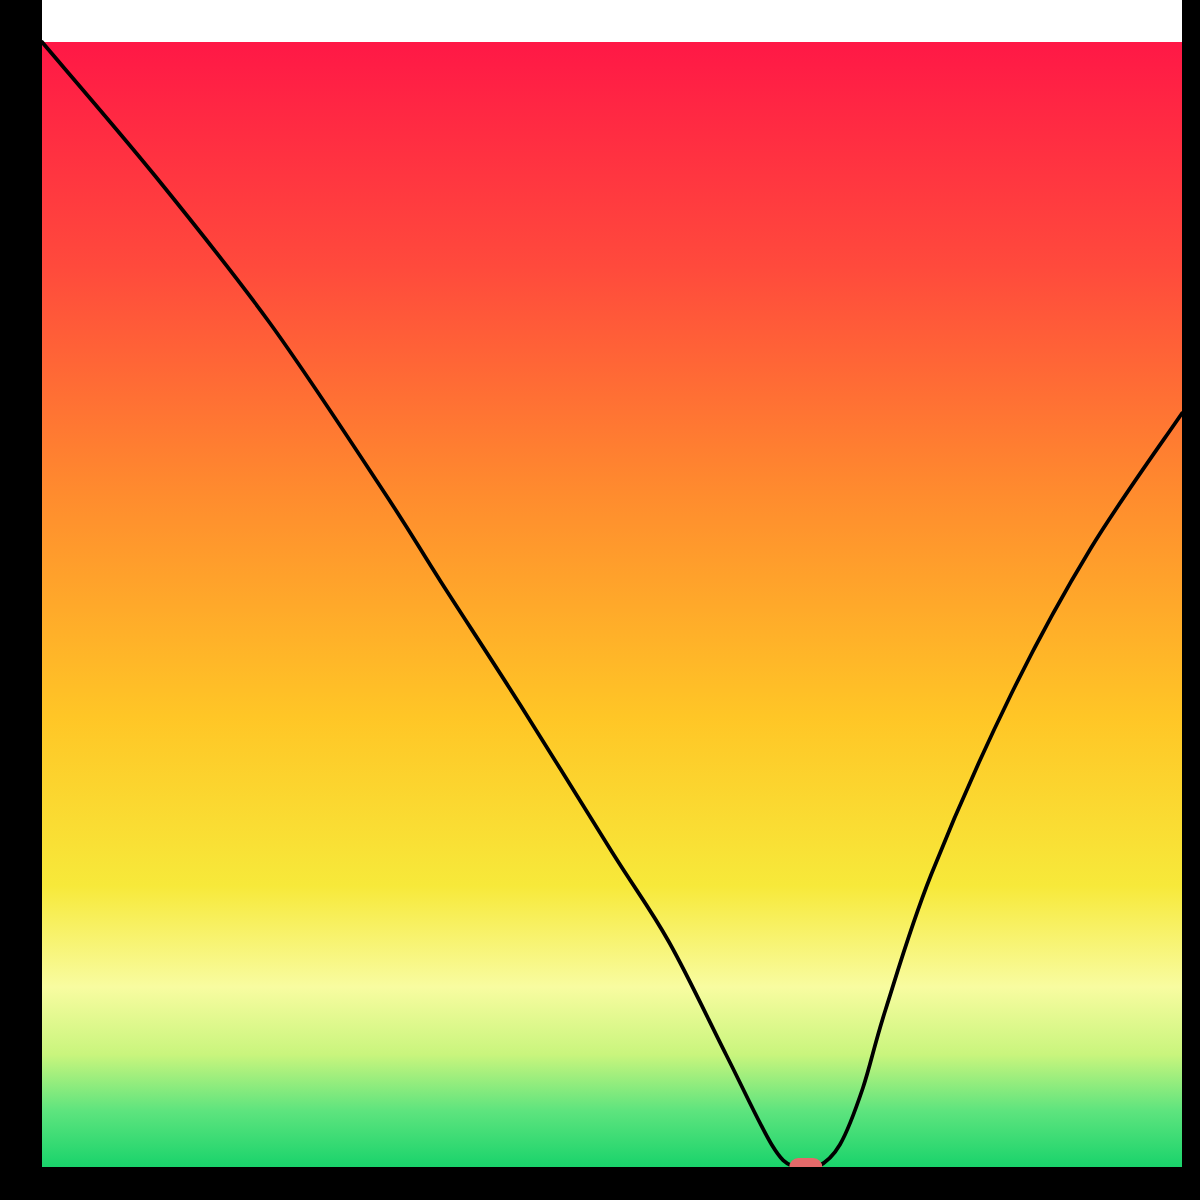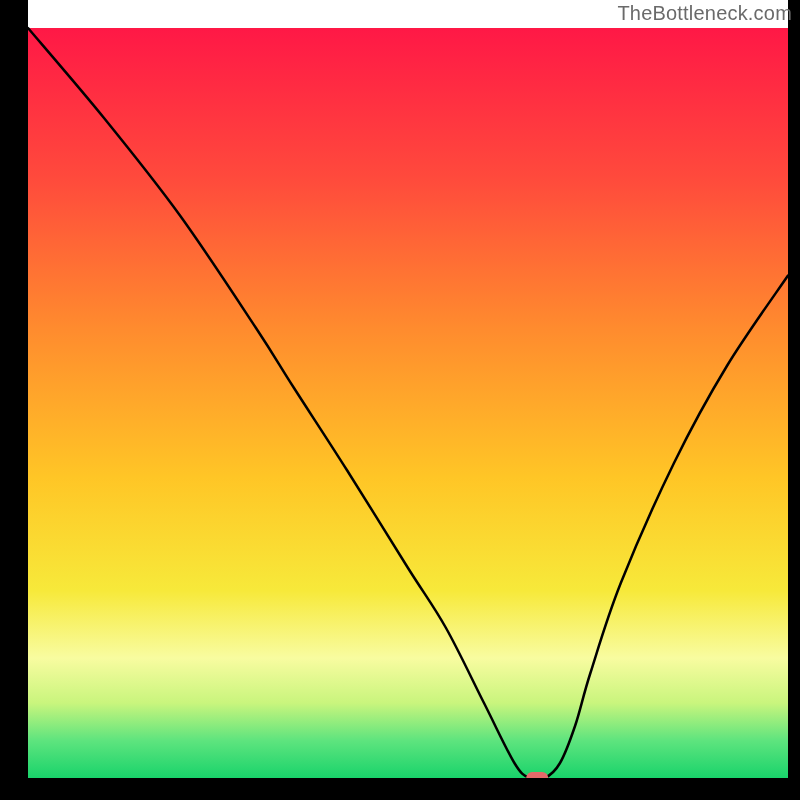--- a/index.html
+++ b/index.html
@@ -47,14 +47,13 @@
         </linearGradient>
       </defs>
       <rect x="28" y="28" width="760" height="750" fill="url(#bg-grad)"></rect>
       <path d="M 28 28 C 40.666666666666664 43, 78.66666666666667 86.75, 104 118 C 129.33333333333334 149.25, 154.66666666666666 180.5, 180 215.5 C 205.33333333333334 250.5, 237 299.25, 256 328 C 275 356.75, 278.8 364.25, 294 388 C 309.2 411.75, 328.2 440.5, 347.2 470.5 C 366.2 500.5, 391.5333333333333 541.75, 408 568 C 424.4666666666667 594.25, 433.33333333333337 605.5, 446.00000000000006 628 C 458.66666666666674 650.5, 472.6 680.5, 484 703 C 495.4 725.5, 506.80000000000007 750.5, 514.4000000000001 763 C 522.0000000000001 775.5, 524.5333333333333 775.5, 529.6 778 C 534.6666666666667 780.5, 539.7333333333333 780.5, 544.8000000000001 778 C 549.8666666666668 775.5, 554.9333333333334 771.75, 560 763 C 565.0666666666666 754.25, 570.1333333333332 740.5, 575.1999999999999 725.5 C 580.2666666666667 710.5, 582.8 696.75, 590.4 673 C 598 649.25, 606.8666666666668 618, 620.8000000000001 583 C 634.7333333333333 548, 656.2666666666667 499.25, 674 463 C 691.7333333333333 426.75, 708.2 396.74999999999994, 727.2 365.49999999999994 C 746.2 334.24999999999994, 777.8666666666667 290.49999999999994, 788 275.49999999999994" fill="none" stroke="#000000" stroke-width="2.5" stroke-linecap="round"></path>
       <rect x="526.2" y="772" width="22" height="12" rx="6" ry="6" fill="#e46a6a"></rect>
       <rect x="14" y="0" width="14" height="800" fill="#000000"></rect>
       <rect x="788" y="0" width="12" height="800" fill="#000000"></rect>
       <rect x="0" y="778" width="800" height="22" fill="#000000"></rect>
       <rect x="0" y="0" width="14" height="800" fill="#000000"></rect>
     </svg>
-  <div class="watermark">TheBottleneck.com</div>
 </div>
 
 </body></html>

